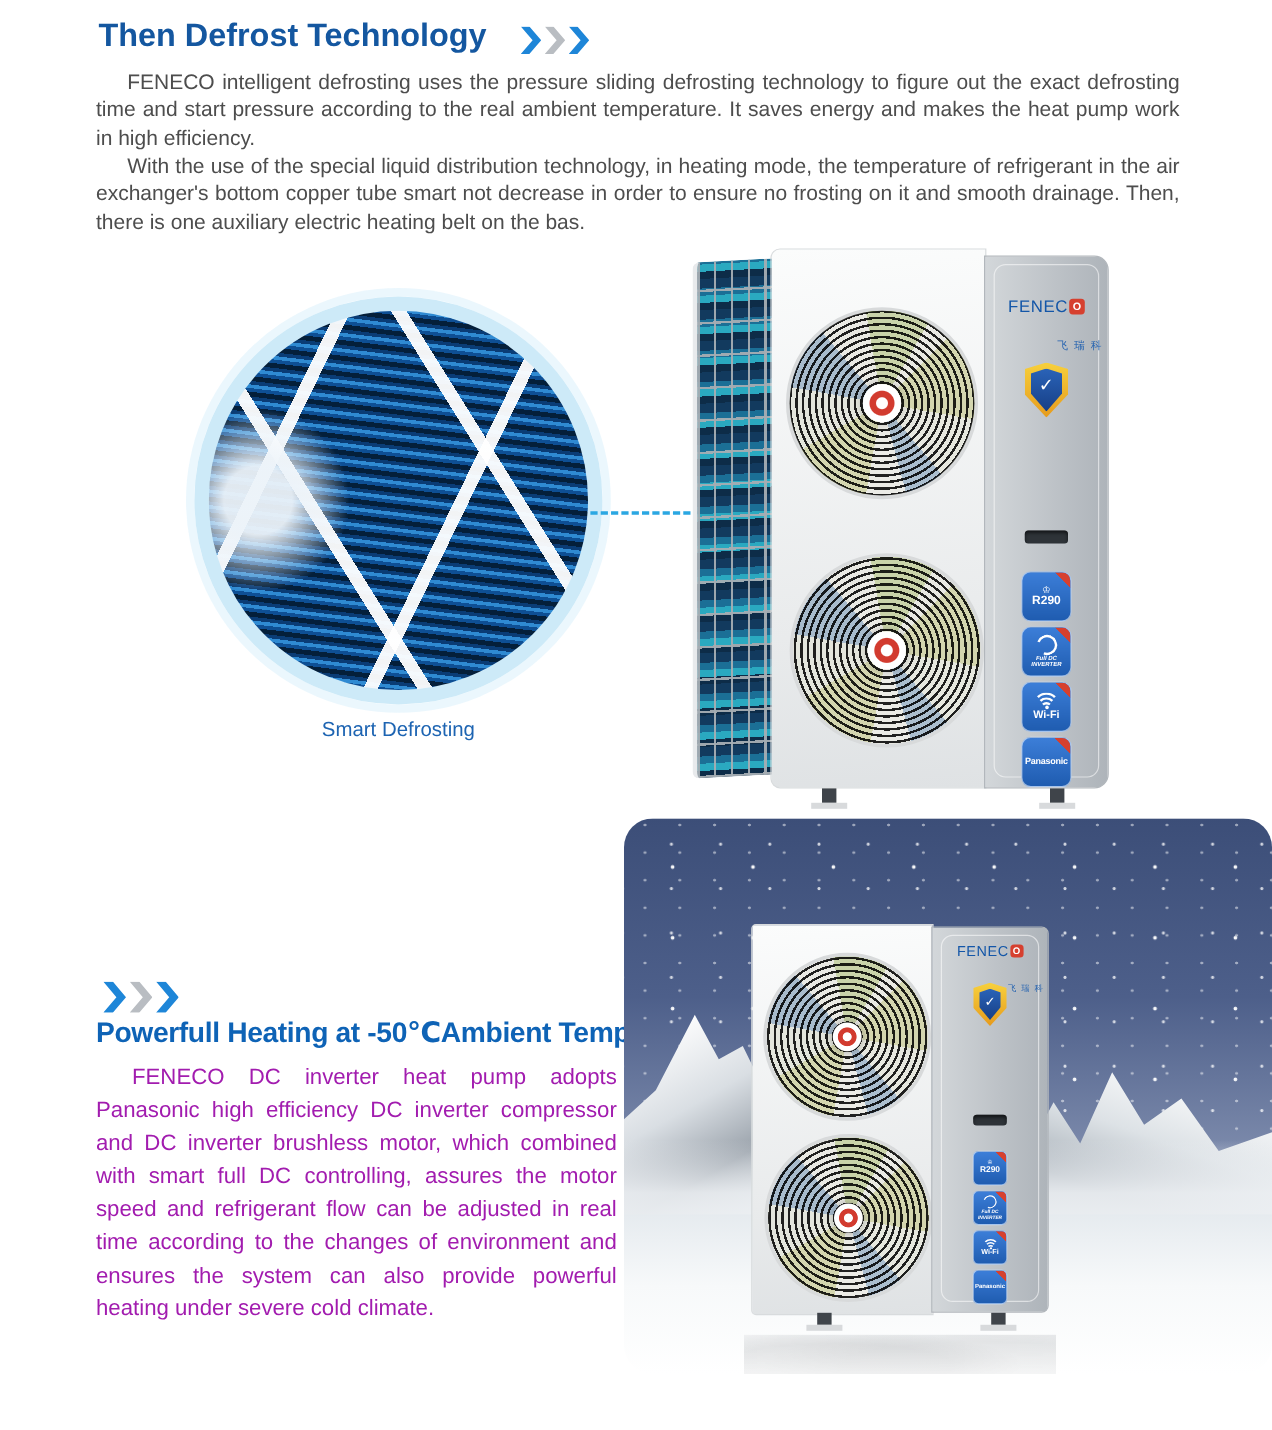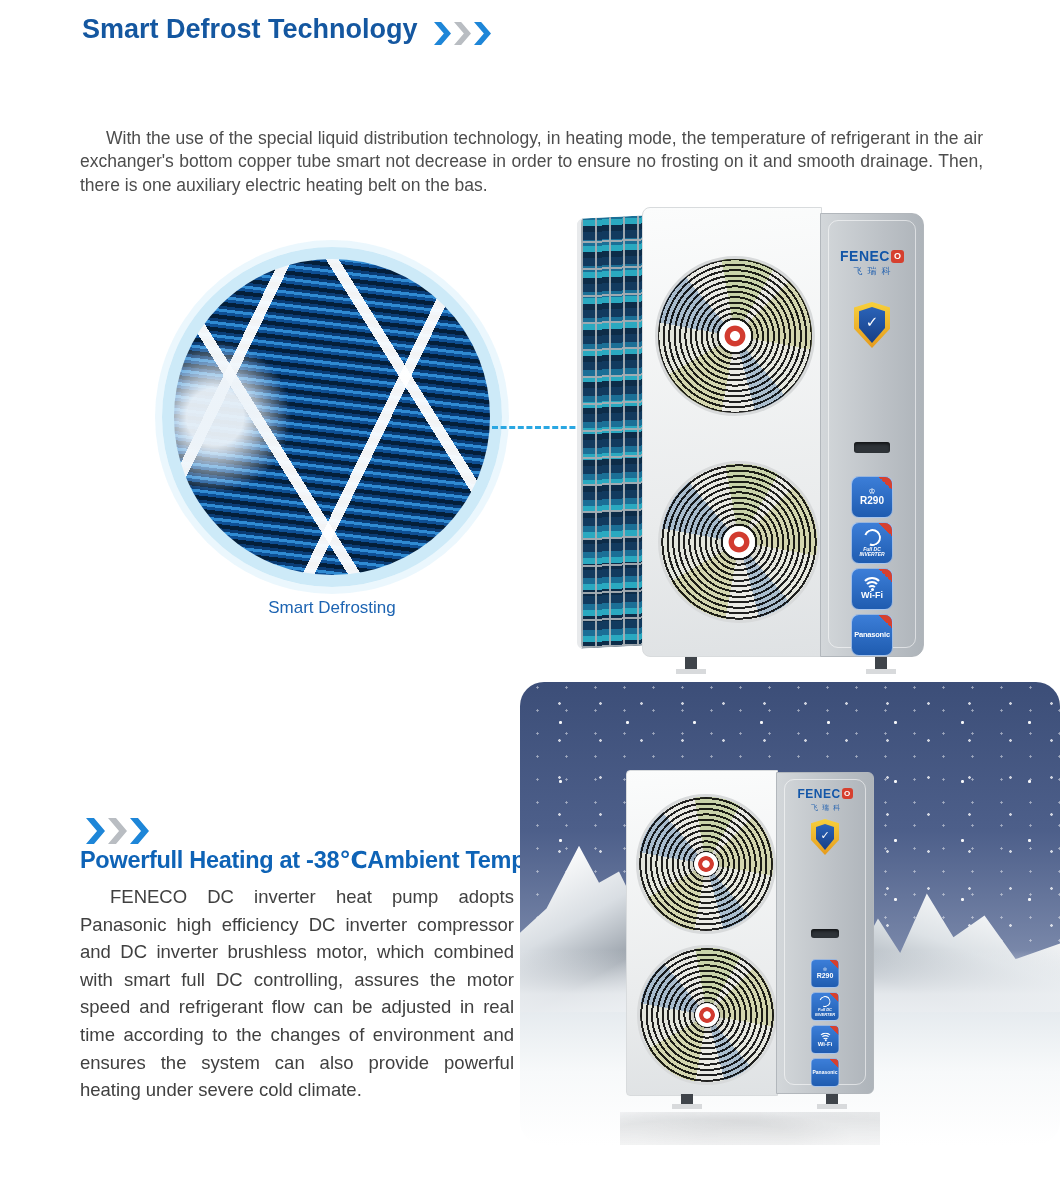--- a/index.html
+++ b/index.html
@@ -16,21 +16,21 @@
   .chevrons.c2 .chev{width:19px;height:26px;}
   .chev.blue{background:#1e86d8;}
   .chev.gray{background:#b9bdc2;}
   .h2{position:absolute;left:80px;top:846px;width:450px;font-size:23.5px;font-weight:bold;color:#0e63b6;letter-spacing:-0.3px;}
 
   
   .body-p{position:absolute;left:80px;width:903px;font-size:17.5px;line-height:23.3px;color:#4d4d4d;
           text-align:justify;text-indent:26px;margin:0;}
   .p1{top:57px;}
   .p2{top:127px;}
-  .p3{position:absolute;left:80px;top:883px;width:434px;font-size:18.5px;line-height:27.6px;color:#404040;
+  .p3{position:absolute;left:80px;top:883px;width:434px;font-size:18.5px;line-height:27.6px;color:#a21caf;
       text-align:justify;text-indent:30px;margin:0;}
 
   
   .coil-circle{position:absolute;left:162px;top:247px;width:316px;height:316px;border-radius:50%;
     border:12px solid #cdeaf8;box-shadow:0 0 0 7px rgba(224,243,252,.65);
     background:
       radial-gradient(circle at 13% 50%, rgba(236,243,249,.95) 0 9%, rgba(236,243,249,0) 24%),
       repeating-linear-gradient(58deg, rgba(255,255,255,.95) 0 11px, rgba(255,255,255,0) 11px 148px),
       repeating-linear-gradient(-64deg, rgba(255,255,255,.95) 0 11px, rgba(255,255,255,0) 11px 158px),
       repeating-linear-gradient(7deg, #041f3a 0 4px, #0e4f94 4px 7px, #2f8ad2 7px 10px, #0a3c75 10px 13px);
@@ -57,24 +57,24 @@
   .fan::after{content:"";position:absolute;left:50%;top:50%;width:32px;height:32px;margin:-16px 0 0 -16px;
     border-radius:50%;background:radial-gradient(circle,#ffffff 0 20%,#d23b2f 24% 44%,#ffffff 48% 100%);
     box-shadow:0 0 8px rgba(0,0,0,.35);}
   .coil-side{position:absolute;border-radius:6px 0 0 6px;border-left:4px solid #e8eaec;
     background:
       repeating-linear-gradient(90deg, rgba(165,173,179,.95) 0 2px, rgba(0,0,0,0) 2px 14px),
       repeating-linear-gradient(0deg, rgba(165,173,179,.95) 0 2px, rgba(0,0,0,0) 2px 27px),
       repeating-linear-gradient(0deg, #0d2c48 0 6px, #2aa9c0 6px 12px, #1b6f96 12px 18px, #123a5e 18px 26px);
     transform:skewY(-3deg);}
   .logo{position:absolute;width:100%;text-align:center;line-height:1;}
-  .logo-latin{font-weight:bold;color:#1356a8;font-size:14px;letter-spacing:.5px;}
+  .logo-latin{font-weight:normal;color:#1356a8;font-size:14px;letter-spacing:.5px;}
   .logo-mark{display:inline-block;background:#d6402f;color:#fff;font-weight:bold;font-size:9px;
              width:13px;height:13px;line-height:13px;border-radius:3px;text-align:center;vertical-align:2px;margin-left:1px;}
-  .logo-cn{display:block;color:#2563b0;font-size:9px;letter-spacing:5px;margin-top:3px;text-indent:5px;}
+  .logo-cn{display:block;color:#2563b0;font-size:9px;letter-spacing:5px;margin-top:20px;text-indent:5px;text-align:right;}
   .shield{position:absolute;left:50%;transform:translateX(-50%);
     clip-path:polygon(50% 0%,100% 12%,100% 58%,50% 100%,0% 58%,0% 12%);
     background:linear-gradient(180deg,#f7d03c,#e69b1d);}
   .shield .inner{position:absolute;inset:5px;clip-path:polygon(50% 0%,100% 12%,100% 58%,50% 100%,0% 58%,0% 12%);
     background:linear-gradient(180deg,#2a63b8,#173f86);color:#fff;text-align:center;}
   .vent{position:absolute;left:50%;transform:translateX(-50%);background:#2e3338;border-radius:3px;
         box-shadow:inset 0 2px 3px rgba(0,0,0,.6);}
   .badges{position:absolute;left:50%;transform:translateX(-50%);display:flex;flex-direction:column;gap:4px;}
   .badge{position:relative;border-radius:8px;background:linear-gradient(180deg,#3c7ed8,#1f5cb0);
          border:1px solid rgba(255,255,255,.55);display:flex;flex-direction:column;
@@ -170,27 +170,28 @@
       radial-gradient(ellipse at 200px 26px, rgba(110,115,120,.3) 0 42%, rgba(0,0,0,0) 65%),
       linear-gradient(90deg, rgba(198,202,206,.55), rgba(168,173,178,.5));
     -webkit-mask-image:linear-gradient(to bottom,rgba(0,0,0,.8),rgba(0,0,0,0) 85%);
     mask-image:linear-gradient(to bottom,rgba(0,0,0,.8),rgba(0,0,0,0) 85%);}
 </style>
 </head>
 <body>
 
 <div class="page">
 
-  <div class="h1">Smart Defrost Technology</div>
+  <div class="h1">Then Defrost Technology</div>
   <span class="chevrons c1">
     <i class="chev blue"></i>
     <i class="chev gray"></i>
     <i class="chev blue"></i>
   </span>
 
+  <p class="body-p p1">FENECO intelligent defrosting uses the pressure sliding defrosting technology to figure out the exact defrosting time and start pressure according to the real ambient temperature. It saves energy and makes the heat pump work in high efficiency.</p>
   <p class="body-p p2">With the use of the special liquid distribution technology, in heating mode, the temperature of refrigerant in the air exchanger's bottom copper tube smart not decrease in order to ensure no frosting on it and smooth drainage. Then, there is one auxiliary electric heating belt on the bas.</p>
 
   <div class="coil-circle"></div>
   <div class="dash-line"></div>
   <div class="caption">Smart Defrosting</div>
 
   <div class="unit unit-a">
     <div class="coil-side"></div>
     <div class="front">
       <div class="fan fan1"></div>
@@ -230,21 +231,21 @@
     </div>
     <div class="foot f1"></div>
     <div class="foot f2"></div>
   </div>
 
   <span class="chevrons c2">
     <i class="chev blue"></i>
     <i class="chev gray"></i>
     <i class="chev blue"></i>
   </span>
-  <div class="h2">Powerfull Heating at -38℃Ambient Temp</div>
+  <div class="h2">Powerfull Heating at -50℃Ambient Temp</div>
   <p class="p3">FENECO DC inverter heat pump adopts Panasonic high efficiency DC inverter compressor and DC inverter brushless motor, which combined with smart full DC controlling, assures the motor speed and refrigerant flow can be adjusted in real time according to the changes of environment and ensures the system can also provide powerful heating under severe cold climate.</p>
 
   <div class="scene">
     <div class="sky"></div>
     <div class="mtn mtn-left"></div>
     <div class="mtn mtn-right"></div>
     <div class="mist"></div>
     <div class="ground"></div>
     <div class="reflection"></div>
 

